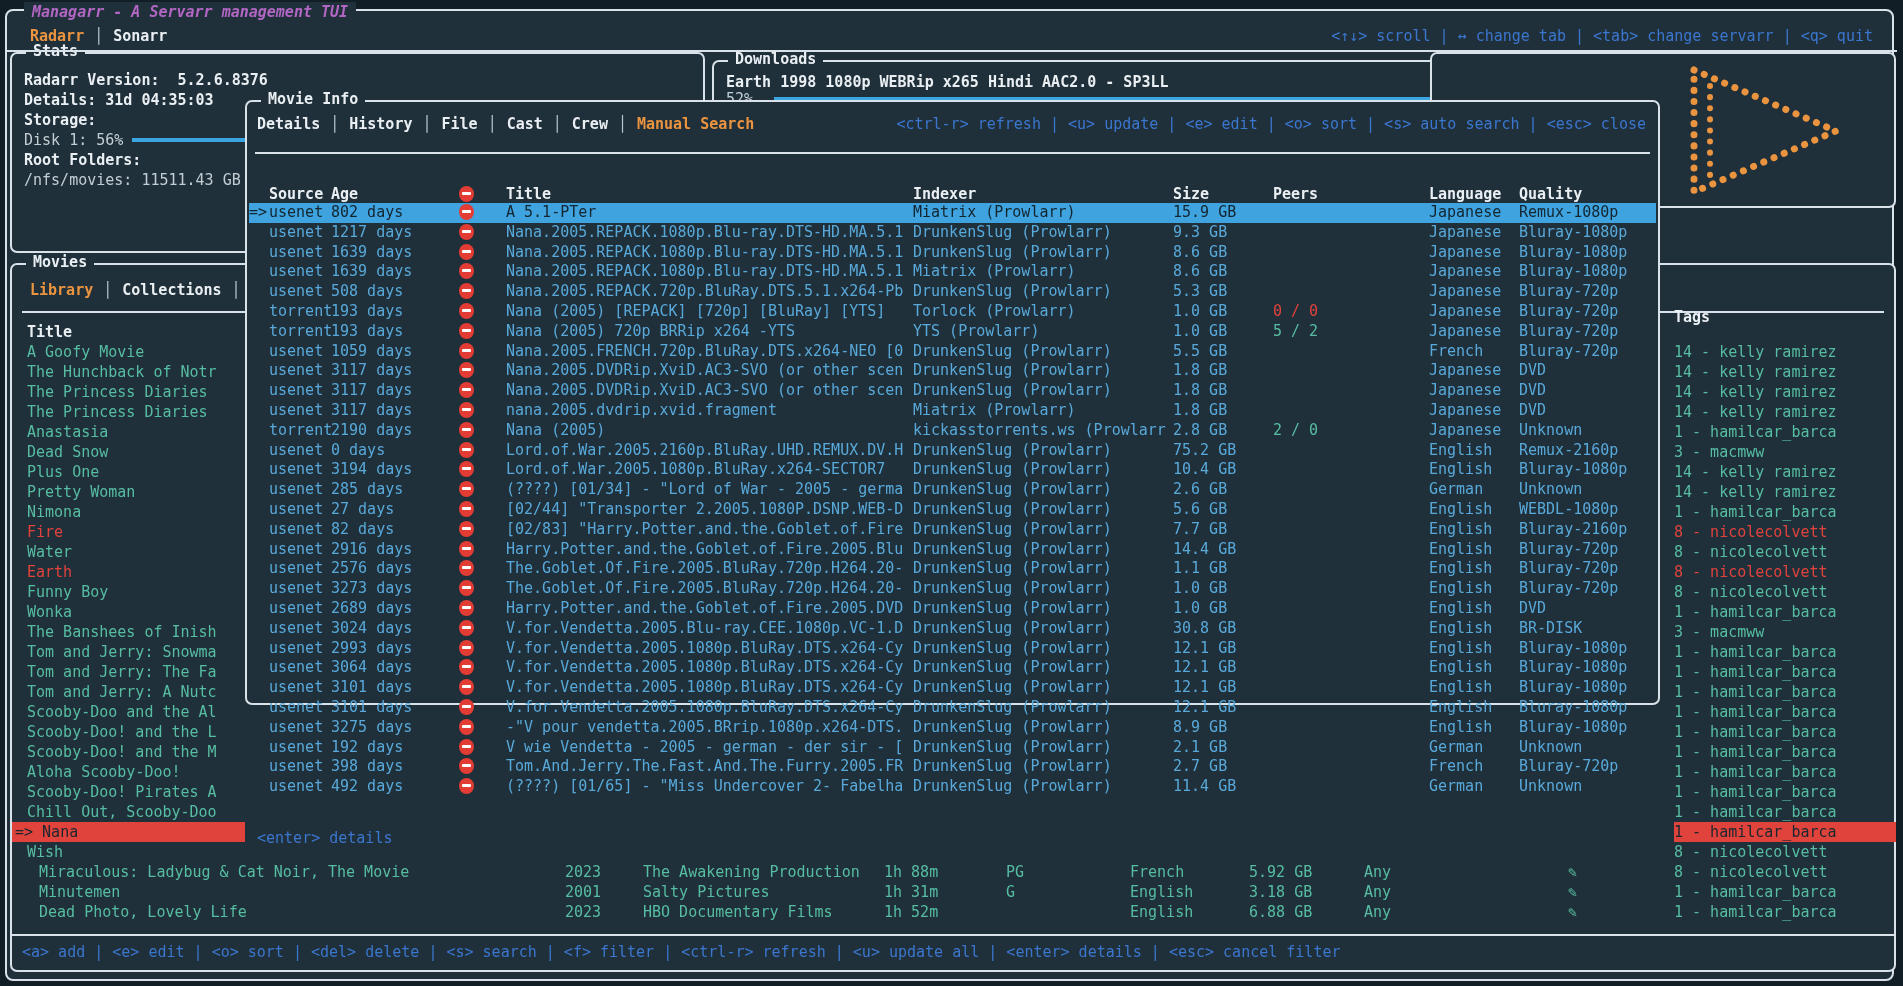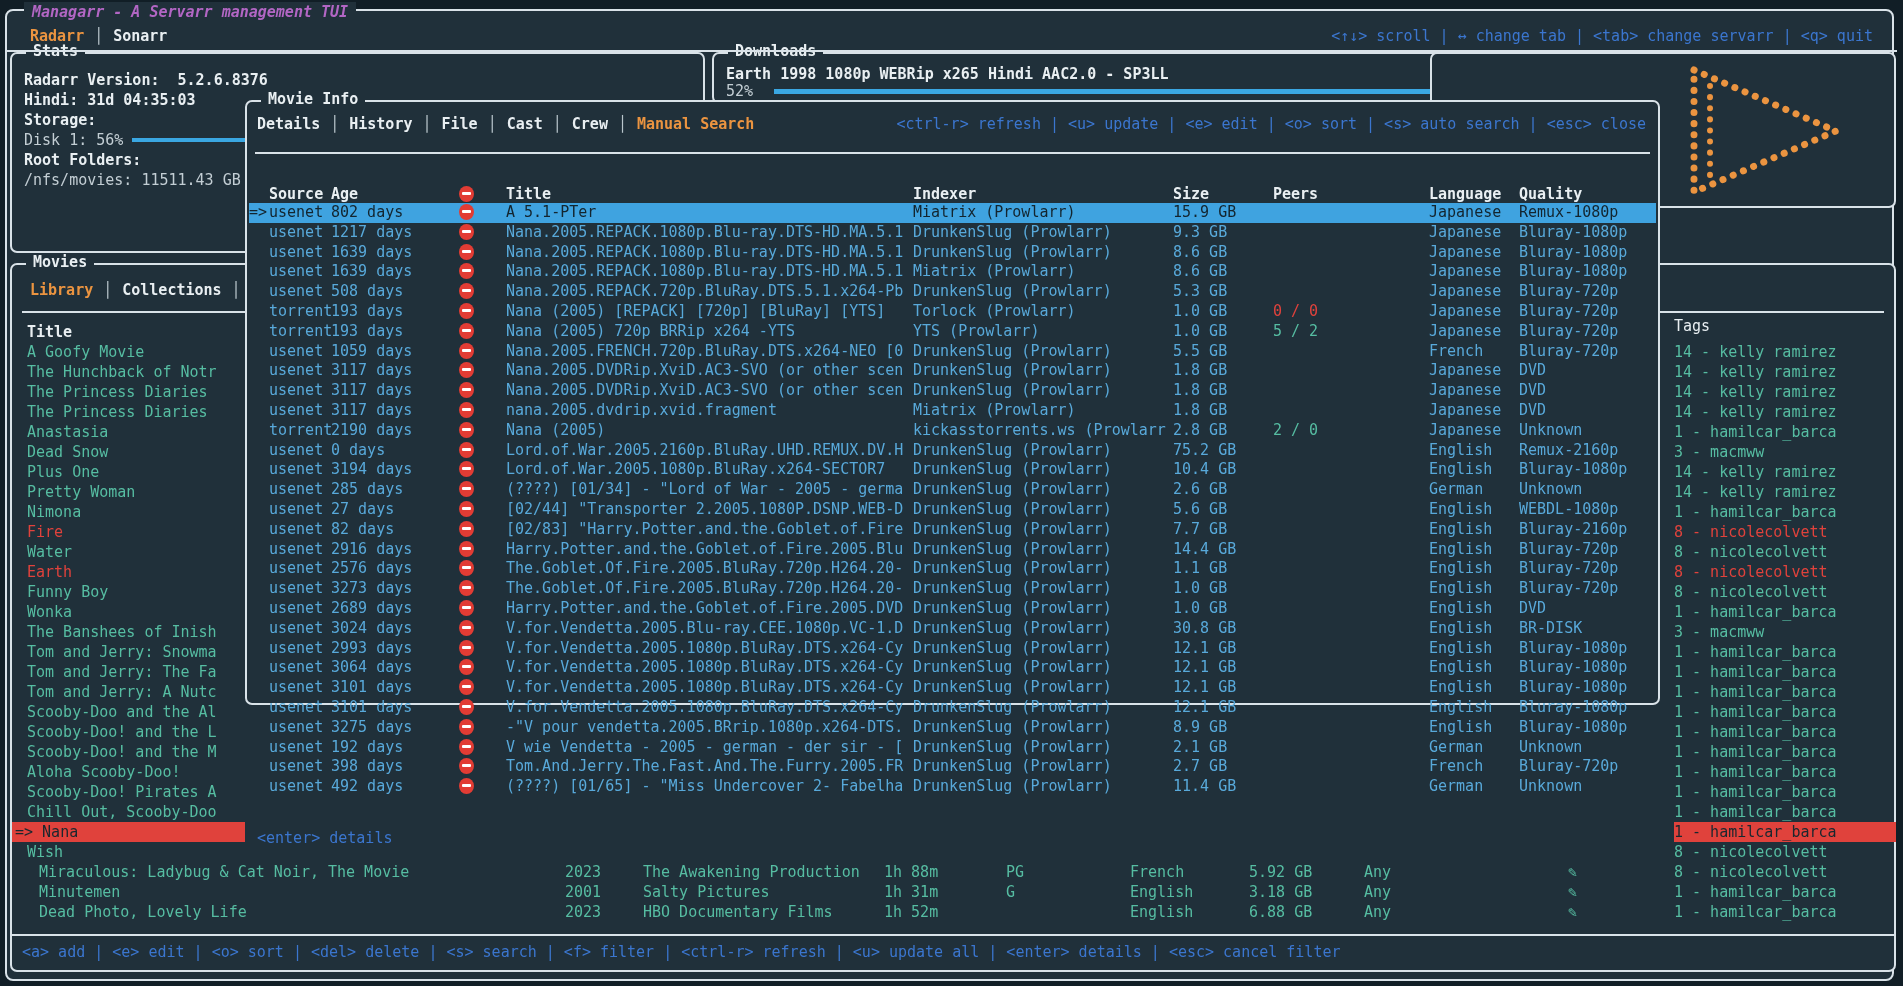--- a/index.html
+++ b/index.html
@@ -28,38 +28,38 @@
           font-weight:bold;color:var(--white);white-space:pre;}
 
   
   .stats{left:10px;top:52px;width:695px;height:201px;z-index:1;}
   .sline{position:absolute;left:12px;right:8px;height:20px;line-height:20px;white-space:pre;overflow:hidden;}
   .sline .lb{font-weight:bold;color:var(--white);}
   .sline .vl{font-weight:bold;color:var(--white);}
   .disk-gauge{position:absolute;left:108px;right:12px;top:8px;height:4px;background:var(--gauge);}
 
   
-  .downloads{left:712px;top:52px;width:804px;height:52px;z-index:1;}
+  .downloads{left:712px;top:60px;width:804px;height:52px;z-index:1;}
   .dl-item{position:absolute;left:12px;top:10px;right:10px;height:20px;line-height:20px;
            font-weight:bold;color:var(--white);white-space:pre;overflow:hidden;}
   .dl-row{position:absolute;left:12px;top:30px;right:10px;height:16px;}
   .dl-pct{position:absolute;left:0;top:-2px;color:var(--gray);}
   .dl-track{position:absolute;left:48px;right:4px;top:5px;height:5px;background:#ffffff;}
   .dl-fill{height:100%;background:var(--gauge);}
 
   
   .logobox{left:1430px;top:52px;width:466px;height:156px;z-index:1;}
   .logo-svg{position:absolute;right:46px;top:8px;}
 
   
   .movies{left:10px;top:263px;width:1886px;height:709px;z-index:1;}
   .mv-tabs{position:absolute;left:18px;top:15px;height:20px;line-height:20px;white-space:pre;}
   .mv-tabsep{position:absolute;left:10px;right:10px;top:46px;border-top:2px solid var(--border);}
   .mv-h-title{position:absolute;left:15px;top:57px;height:20px;line-height:20px;font-weight:bold;color:var(--white);}
-  .mv-h-tags{position:absolute;left:1662px;top:51px;height:20px;line-height:20px;font-weight:normal;color:var(--white);}
+  .mv-h-tags{position:absolute;left:1662px;top:42px;height:20px;line-height:20px;font-weight:bold;color:var(--white);}
   .mv-left{position:absolute;left:0px;top:77px;width:233px;overflow:hidden;}
   .lrow{height:20px;line-height:20px;color:var(--teal);white-space:pre;padding-left:15px;overflow:hidden;}
   .lrow.red{color:var(--red);}
   .lrow.selected{padding-left:3px;background:var(--red);color:#1a272e;}
   .tags-list{position:absolute;left:1662px;top:77px;width:222px;overflow:hidden;}
   .trowt{height:20px;line-height:20px;color:var(--teal);white-space:pre;overflow:hidden;}
   .trowt.red{color:var(--red);}
   .trowt.selected{background:var(--red);color:#1a272e;margin-left:-8px;padding-left:8px;}
   .mv-full{position:absolute;left:0px;top:597px;right:232px;margin-left:12px;}
   .frow{display:grid;grid-template-columns:15px 526px 78px 241px 122px 124px 119px 115px 204px 1fr;
@@ -96,21 +96,21 @@
   <div class="frame"></div>
   <div class="app-title">Managarr - A Servarr management TUI</div>
 
   <div class="top-tabs"><span class="tab orange">Radarr</span><span class="tsep">│</span><span class="tab white">Sonarr</span></div>
   <div class="top-keys">&lt;↑↓&gt; scroll | ↔ change tab | &lt;tab&gt; change servarr | &lt;q&gt; quit</div>
   <div class="top-sep"></div>
 
   <div class="panel stats">
     <div class="ptitle">Stats</div>
     <div class="sline" style="top:16px"><span class="lb">Radarr Version:</span><span class="vl">  </span><span class="vl">5.2.6.8376</span></div>
-    <div class="sline" style="top:36px"><span class="lb">Hindi:</span><span class="vl"> </span><span class="vl">31d 04:35:03</span></div>
+    <div class="sline" style="top:36px"><span class="lb">Details:</span><span class="vl"> </span><span class="vl">31d 04:35:03</span></div>
     <div class="sline" style="top:56px"><span class="lb">Storage:</span></div>
     <div class="sline" style="top:76px"><span>Disk 1:</span><span> </span><span>56%</span><span class="disk-gauge"></span></div>
     <div class="sline" style="top:96px"><span class="lb">Root Folders:</span></div>
     <div class="sline" style="top:116px"><span>/nfs/movies: 11511.43 GB</span></div>
   </div>
 
   <div class="panel downloads">
     <div class="ptitle">Downloads</div>
     <div class="dl-item">Earth 1998 1080p WEBRip x265 Hindi AAC2.0 - SP3LL</div>
     <div class="dl-row">

